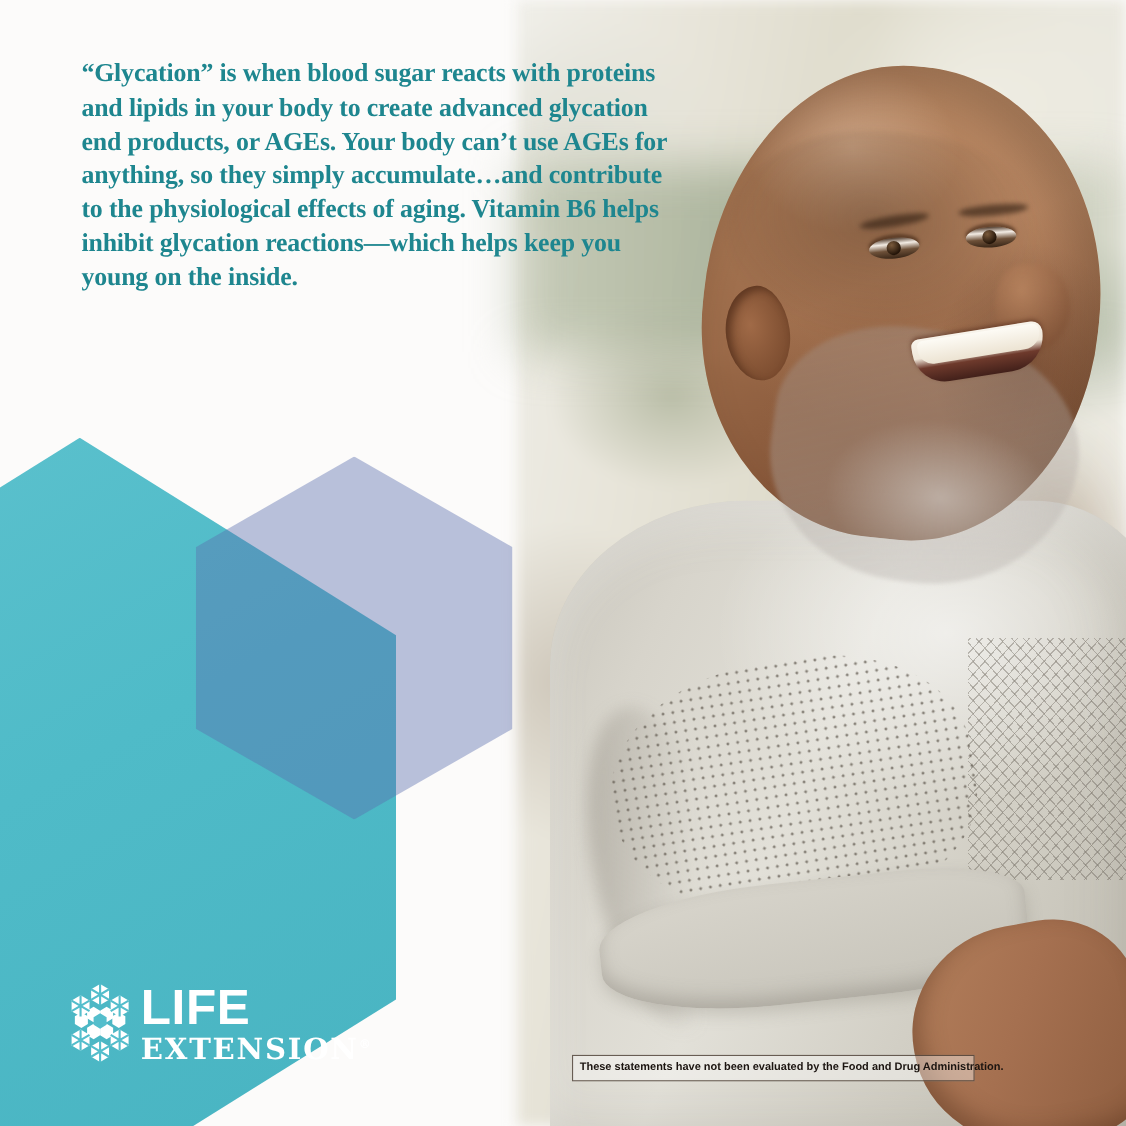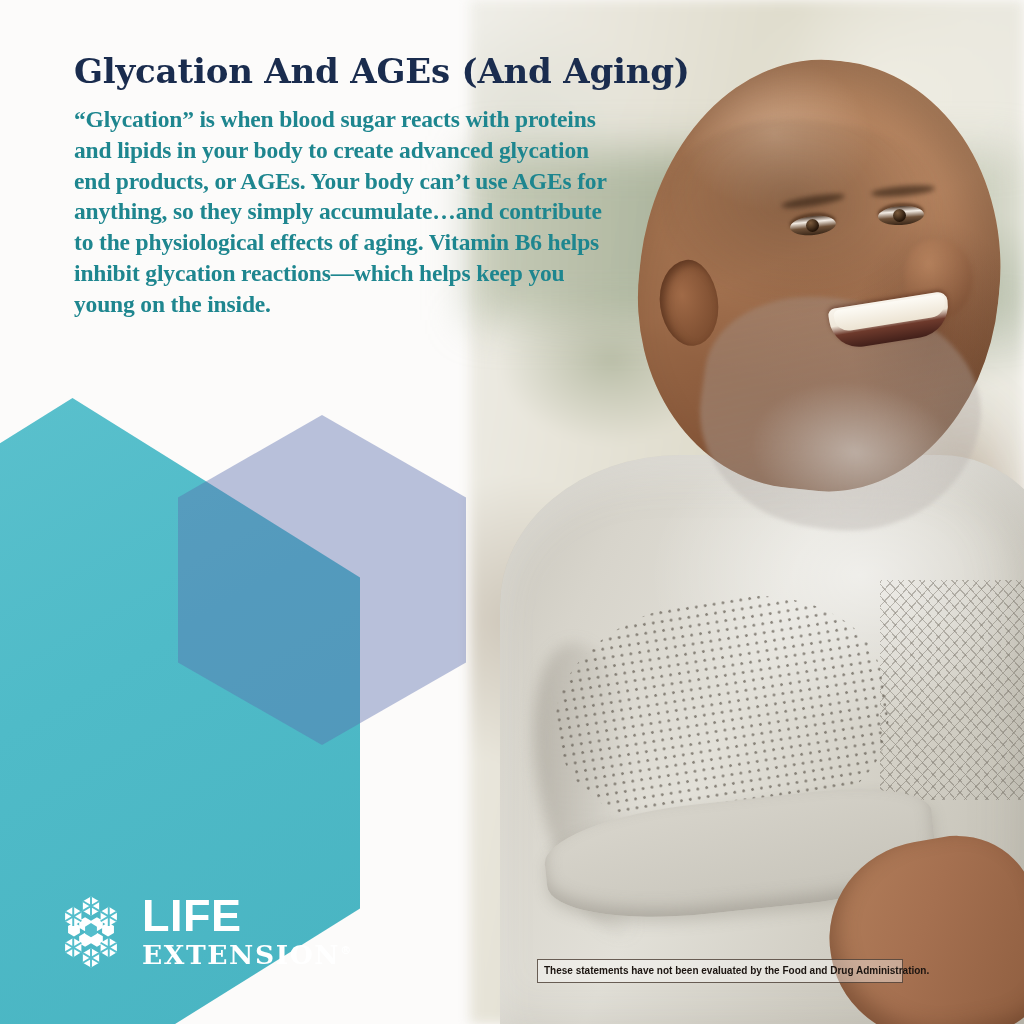--- a/index.html
+++ b/index.html
@@ -288,22 +288,21 @@
     letter-spacing: -0.15px;
   }
 
   
   .logo {
     position: absolute;
     z-index: 4;
     left: 54px;
     top: 893px;
     display: flex;
-    align-items: flex-end;
-    gap: 14px;
+    align-items: flex-start;
   }
   .logo-mark { width: 74px; height: 74px; display: block; }
   .logo-words { display: flex; flex-direction: column; line-height: 1; }
   .logo-life {
     font-family: "Liberation Sans", sans-serif;
     font-weight: 700;
     font-size: 45px;
     letter-spacing: 0.5px;
     color: #ffffff;
   }
@@ -319,21 +318,21 @@
   .logo-reg {
     font-size: 11px;
     vertical-align: super;
     letter-spacing: 0;
   }
 
   
   .disclaimer {
     position: absolute;
     z-index: 5;
-    left: 537px;
+    left: 520px;
     top: 959px;
     width: 366px;
     padding: 4px 6px 5px;
     box-sizing: border-box;
     background: rgba(255,255,255,.40);
     border: 1.2px solid rgba(60,45,35,.75);
     text-align: center;
   }
   .disclaimer-line {
     display: block;
@@ -378,21 +377,20 @@
     <div class="mouth"></div>
     <div class="teeth"></div>
   </div>
 
   <div class="shape-layer">
     <div class="hex-teal"></div>
     <div class="hex-blue"></div>
   </div>
 
   <div class="copy">
-    <h1 class="headline">Glycation And AGEs (And Aging)</h1>
     <p class="body-copy">“Glycation” is when blood sugar reacts with proteins and lipids in your body to create advanced glycation end products, or AGEs. Your body can’t use AGEs for anything, so they simply accumulate…and contribute to the physiological effects of aging. Vitamin B6 helps inhibit glycation reactions—which helps keep you young on the inside.</p>
   </div>
 
   <div class="logo">
     <svg class="logo-mark" viewBox="0 0 100 100" aria-hidden="true">
       <g fill="#ffffff">
 
         <polygon points="50,2 61,8.5 61,21.5 50,28 39,21.5 39,8.5"></polygon>
 
         <polygon points="26,16 37,22.5 37,35.5 26,42 15,35.5 15,22.5"></polygon>

